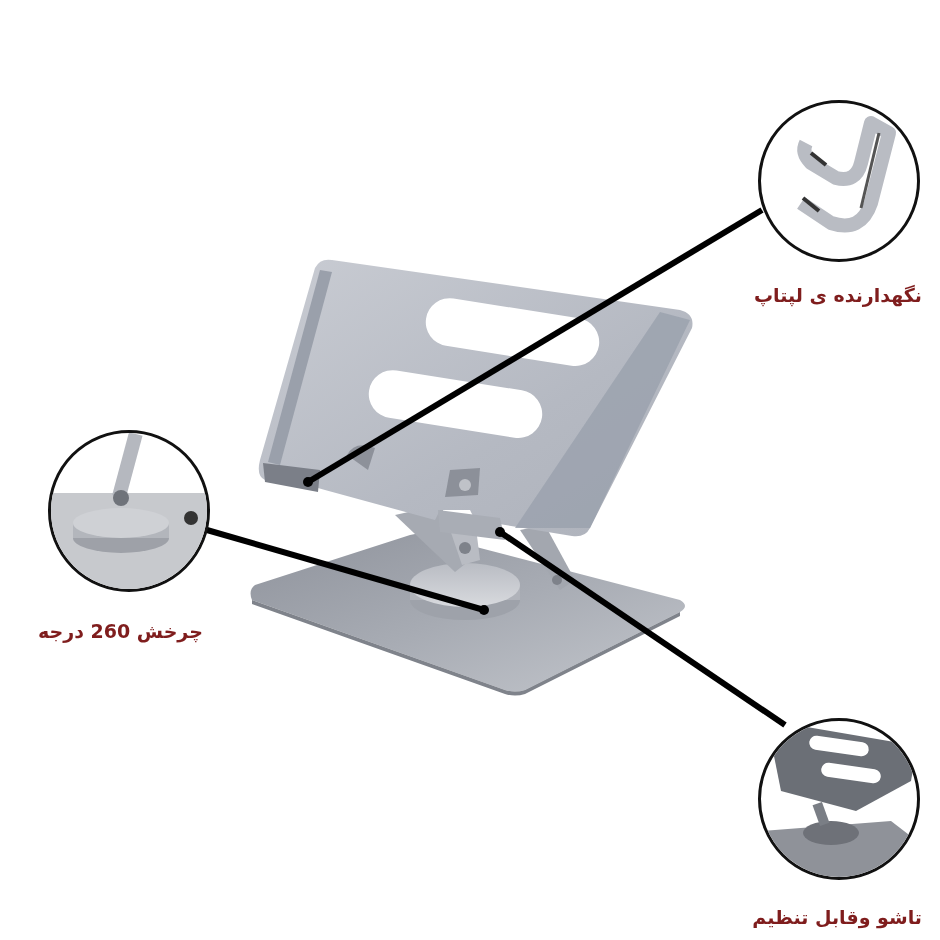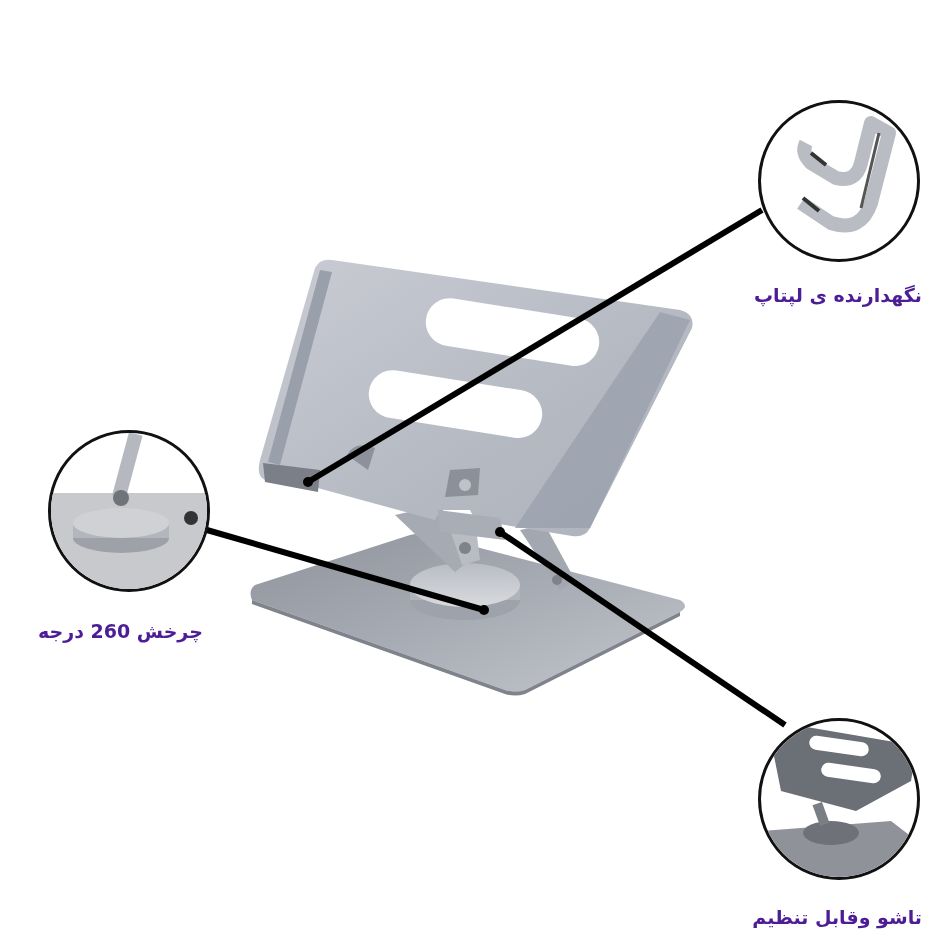--- a/index.html
+++ b/index.html
@@ -1,20 +1,20 @@
 <!DOCTYPE html>
 <html><head>
 <meta charset="utf-8">
 <style>
   html, body { margin:0; padding:0; background:#ffffff; }
   body { width:940px; height:940px; position:relative; overflow:hidden; font-family:"DejaVu Sans", sans-serif; }
   .stage { position:absolute; left:0; top:0; width:940px; height:940px; }
   .label {
     position:absolute; font-family:"DejaVu Sans", sans-serif; font-weight:bold;
-    font-size:19px; color:#4c1d95; direction:rtl; white-space:nowrap;
+    font-size:19px; color:#7f1d1d; direction:rtl; white-space:nowrap;
   }
   .callout-circle {
     position:absolute; border-radius:50%; border:3px solid #111; background:#fff; overflow:hidden;
   }
   svg { display:block; }
 </style>
 </head>
 <body>
 
 <div class="stage">

